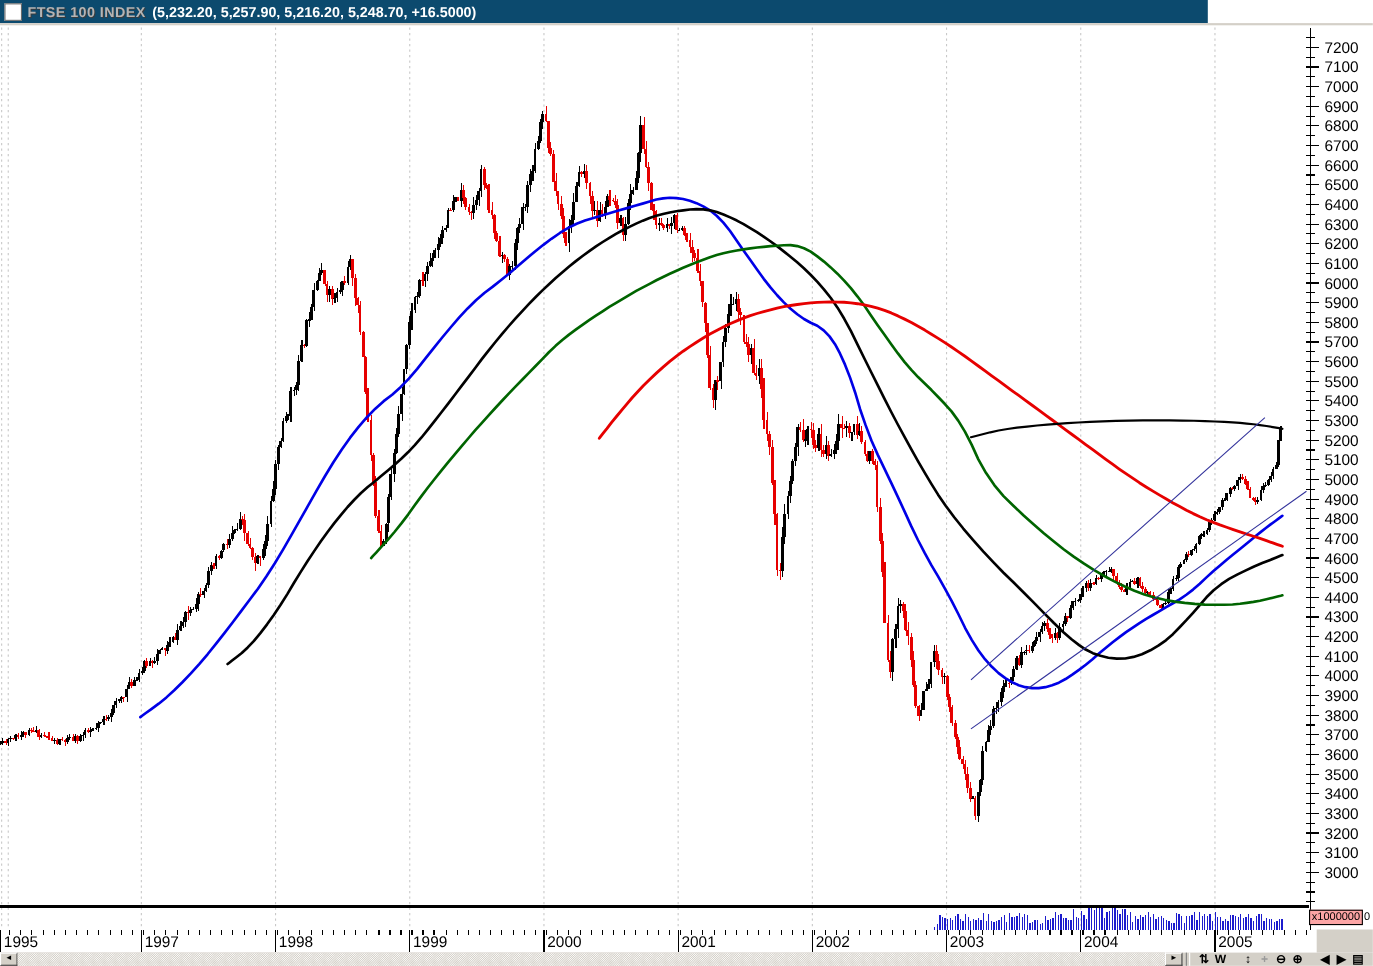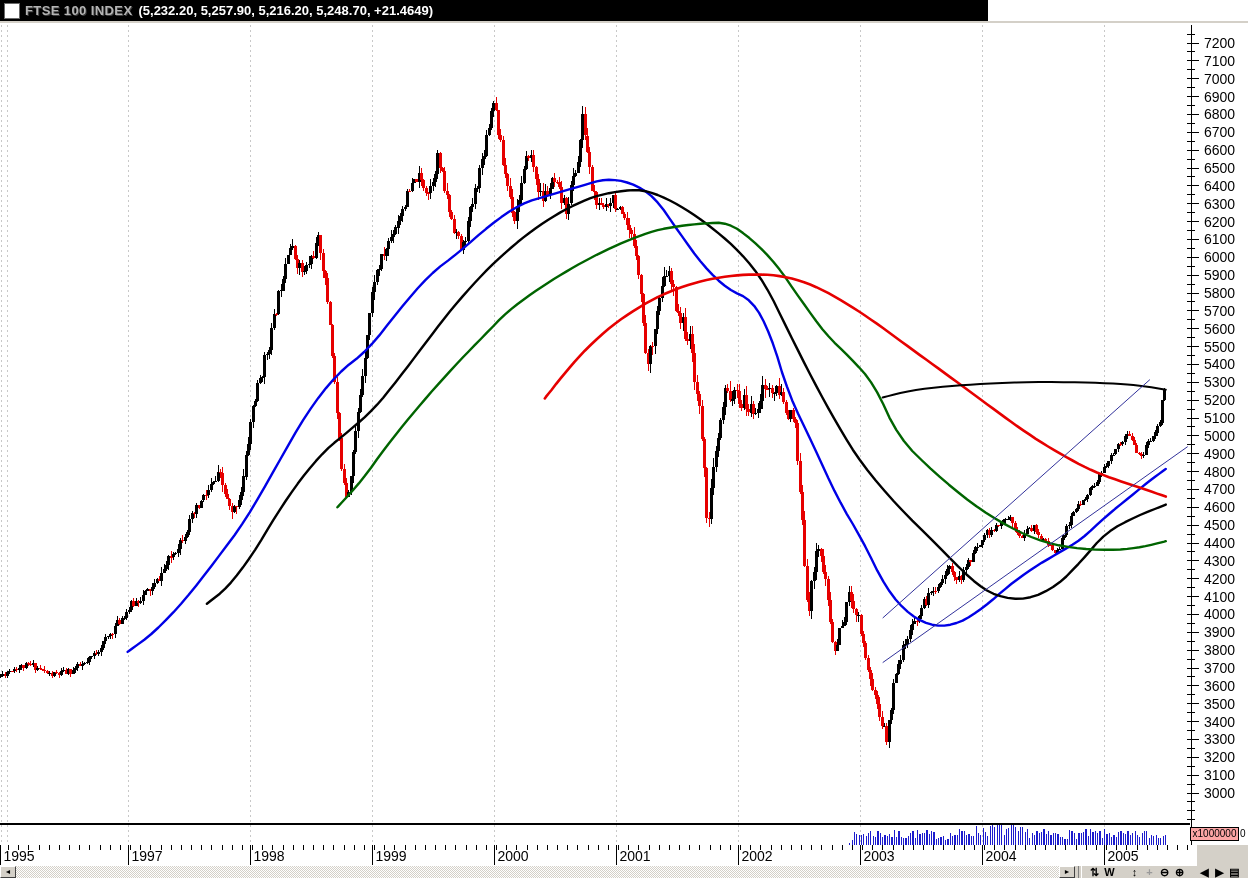--- a/index.html
+++ b/index.html
@@ -1,19 +1,19 @@
 <!DOCTYPE html>
 <html><head>
 <meta charset="utf-8">
 <style>
   html,body{margin:0;padding:0;}
   body{width:1248px;height:878px;position:relative;background:#ffffff;
        font-family:"Liberation Sans",sans-serif;overflow:hidden;}
   
-  .titlebar{position:absolute;left:0;top:0;width:988px;height:21px;background:#000000;
+  .titlebar{position:absolute;left:0;top:0;width:1098px;height:21px;background:#0c4a6e;
             display:flex;align-items:center;z-index:5;}
   .titlebar-gap{position:absolute;left:0;top:21px;width:1248px;height:2px;background:#d4d0c8;z-index:5;}
   .title-icon{width:14px;height:14px;background:#ffffff;border:1px solid #6a6a6a;
               margin-left:4px;margin-right:5px;flex:0 0 auto;}
   .title-symbol{color:#b4b4b4;font-weight:bold;font-size:13px;letter-spacing:.4px;
                 text-shadow:1px 1px 0 #3c3c3c;white-space:pre;}
   .title-quote{color:#ffffff;font-weight:bold;font-size:13px;margin-left:6px;white-space:pre;}
   
   .bg-pane{position:absolute;background:#ffffff;z-index:0;}
   #plot-bg{left:0;top:23px;width:1190px;height:802px;}
@@ -1487,21 +1487,21 @@
     </g>
   </svg>
 
 <div class="hit" style="left:0;top:23px;width:1190px;height:802px;"></div>
 <div class="hit" style="left:1190px;top:23px;width:58px;height:822px;"></div>
 <div class="hit" style="left:0;top:845px;width:1197px;height:21px;"></div>
 
 <div class="titlebar">
   <span class="title-icon"></span>
   <span class="title-symbol">FTSE 100 INDEX</span>
-  <span class="title-quote">(5,232.20, 5,257.90, 5,216.20, 5,248.70, +21.4649)</span>
+  <span class="title-quote">(5,232.20, 5,257.90, 5,216.20, 5,248.70, +16.5000)</span>
 </div>
 <div class="titlebar-gap"></div>
 
 <div class="vol-scale-box">
   <span>x1000000</span>
 </div>
 <span class="vol-scale-suffix">0</span>
 
 <div class="hstrip">
   <div class="sb-btn">◄</div>

